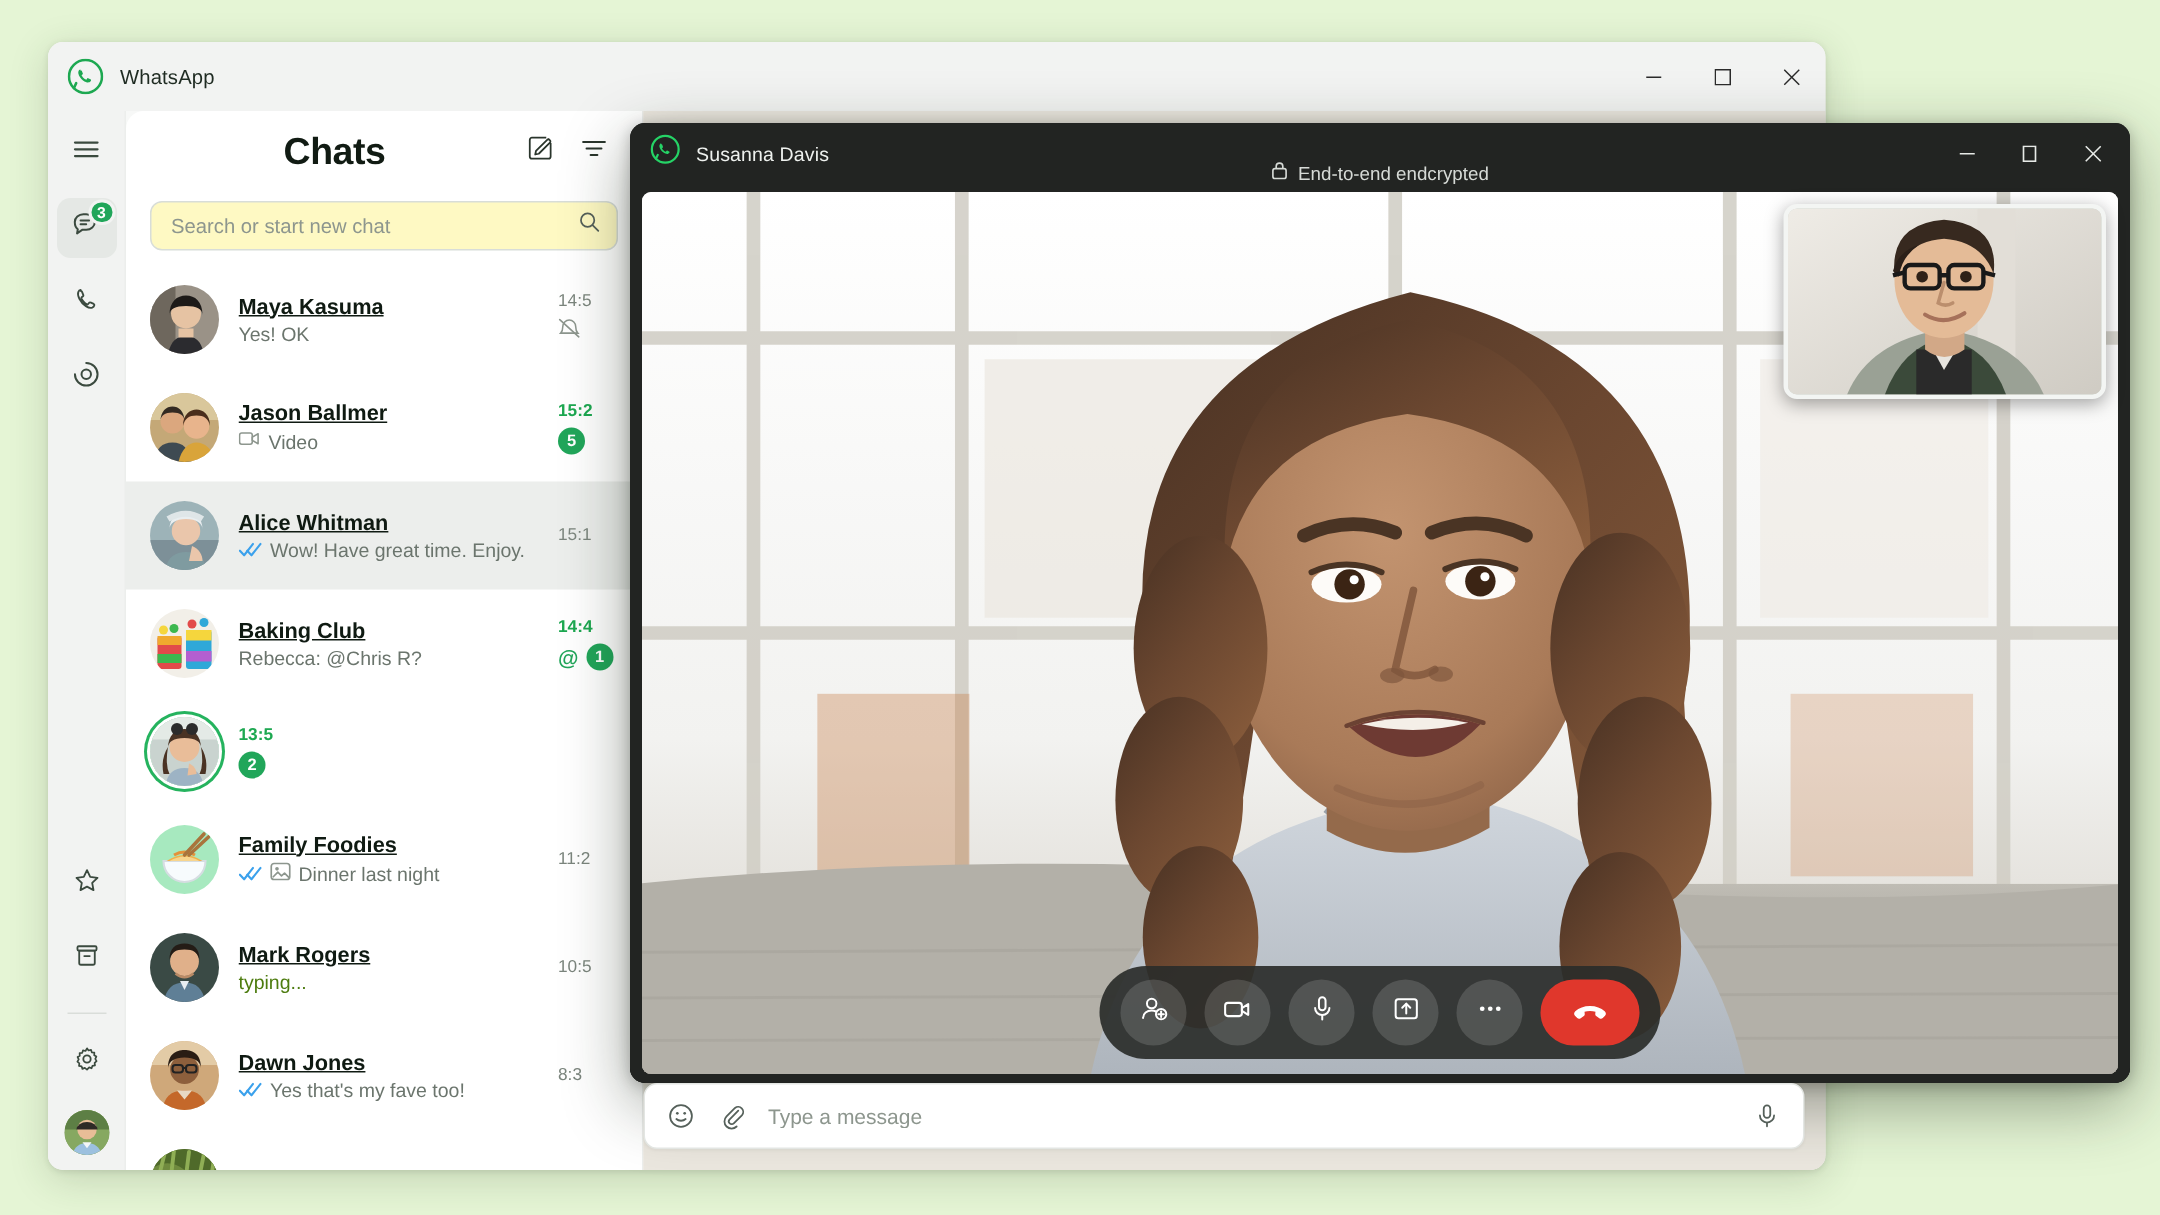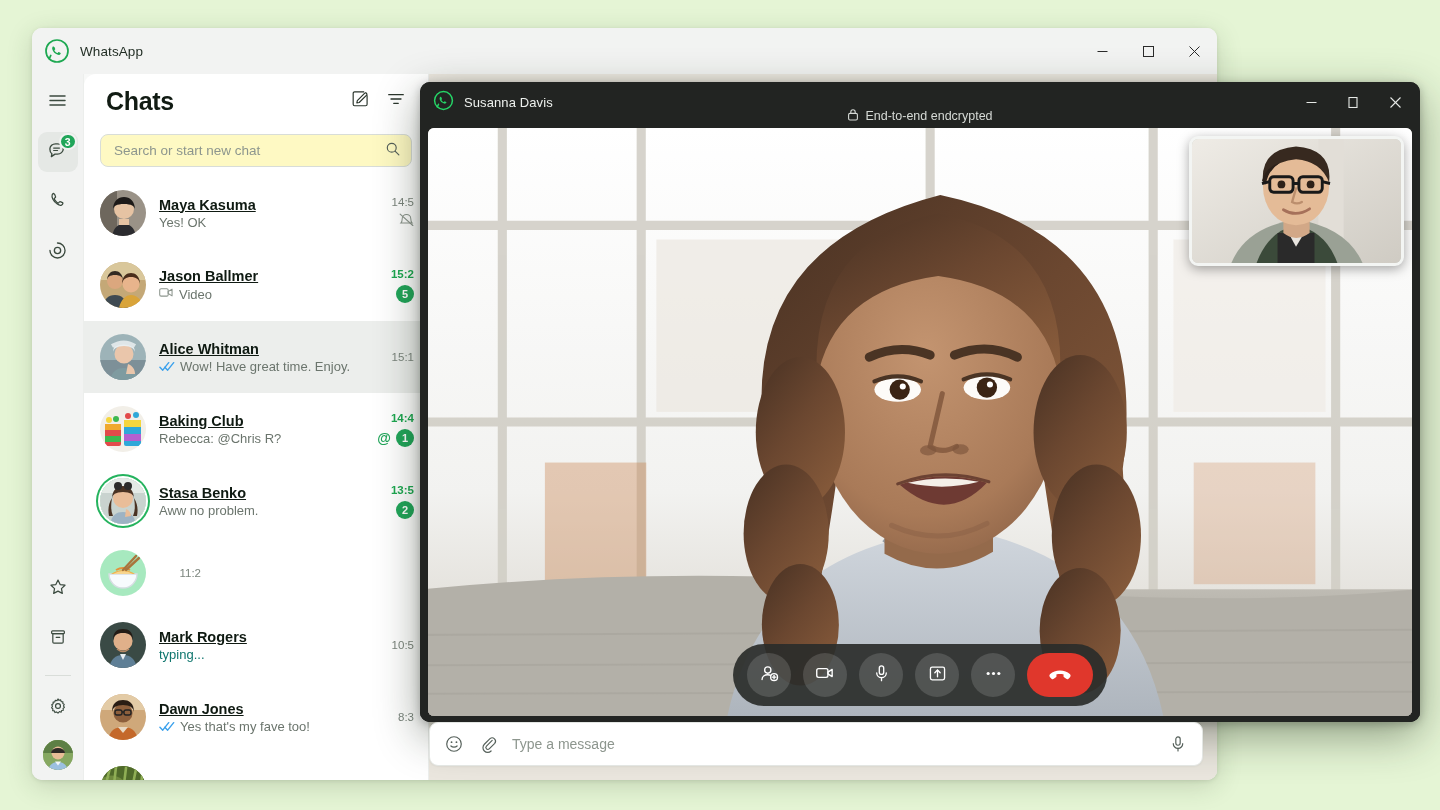--- a/index.html
+++ b/index.html
@@ -88,20 +88,21 @@
     background: #fff;
     border-top-left-radius: 12px;
     border-right: 1px solid #edefed;
     display: flex; flex-direction: column;
     min-height: 0;
   }
   #list-header {
     height: 54px; flex: 0 0 54px;
     display: flex; align-items: center;
     padding: 0 16px 0 22px;
+    text-align: center;
   }
   #list-header .page-title {
     font-size: 25px; font-weight: bold; color: #111b13;
     letter-spacing: -.3px; flex: 1;
   }
   .hdr-icon {
     width: 32px; height: 32px; margin-left: 4px;
     display: flex; align-items: center; justify-content: center;
     border-radius: 8px; color: #2a352c;
   }
@@ -137,25 +138,25 @@
     font-size: 14.5px; font-weight: bold; color: #0f1a12;
     white-space: nowrap; overflow: hidden; text-overflow: ellipsis;
     margin-bottom: 2px;
     text-decoration: underline;
   }
   .chat-sub {
     font-size: 13px; color: #6b756d;
     white-space: nowrap; overflow: hidden; text-overflow: ellipsis;
     display: flex; align-items: center; gap: 5px;
   }
-  .chat-sub.typing { color: #0f766e; }
+  .chat-sub.typing { color: #4d7c0f; }
   .ticks { color: #3ba1ec; flex: 0 0 auto; display: inline-flex; }
   .chat-meta {
     flex: 0 0 auto; text-align: right;
-    display: flex; flex-direction: column; align-items: flex-end; gap: 5px;
+    display: flex; flex-direction: column; align-items: flex-start; gap: 5px;
     min-width: 42px;
   }
   .chat-time { font-size: 11.5px; color: #7b857d; white-space: nowrap; }
   .chat-time.unread { color: #1da851; font-weight: bold; }
   .meta-row { display: flex; align-items: center; gap: 5px; }
   .count-badge {
     min-width: 18px; height: 18px; padding: 0 5px; border-radius: 9px;
     background: #21a65a; color: #fff; font-size: 11px; font-weight: bold;
     display: flex; align-items: center; justify-content: center;
   }
@@ -545,46 +546,58 @@
                 <circle cx="23" cy="20" r="10" fill="#e9bd99"></circle>
                 <path d="M12 21c0-9 5-13 11-13s11 4 11 13q0-7-11-7t-11 7z" fill="#4a3324"></path>
                 <path d="M12 20q-2 12 1 18h-4q-2-10 3-18z" fill="#4a3324"></path>
                 <path d="M34 20q2 12-1 18h4q2-10-3-18z" fill="#4a3324"></path>
                 <circle cx="18" cy="8" r="4" fill="#2b2b2b"></circle>
                 <circle cx="28" cy="8" r="4" fill="#2b2b2b"></circle>
                 <path d="M10 46c2-9 6-12 13-12s11 3 13 12z" fill="#9db3c4"></path>
                 <path d="M26 31c3 1 5 4 5 7l-6 1z" fill="#e9bd99"></path>
               </svg>
             </div>
-            <div class="chat-main">
-         <div class="chat-name">Stasa Benko</div>
-         <div class="chat-sub">
-                <span>Aww no problem.</span>
-              </div>
-       </div>
        <div class="chat-meta">
          <span class="chat-time unread">13:5</span>
          <div class="meta-row">
                 <span class="count-badge">2</span>
               </div>
        </div>
           </div>
           <div class="chat-row">
             <div class="av">
               <svg width="46" height="46" viewBox="0 0 46 46">
                 <rect width="46" height="46" fill="#a7e9bf"></rect>
                 <path d="M9 24h28a14 14 0 0 1-28 0z" fill="#f7fbfd"></path>
                 <path d="M9 24h28a14 14 0 0 1-28 0z" fill="none" stroke="#d6dde2" stroke-width="1.4"></path>
                 <path d="M11 24q12-8 24 0" fill="#f0b14c"></path>
                 <path d="M13 24q10-6 20 0" fill="#f7d58e"></path>
                 <path d="M16 20q7-4 14 0" fill="none" stroke="#e4913a" stroke-width="2"></path>
                 <line x1="23" y1="20" x2="36" y2="6" stroke="#a9743c" stroke-width="2.4" stroke-linecap="round"></line>
                 <line x1="26" y1="20" x2="39" y2="8" stroke="#a9743c" stroke-width="2.4" stroke-linecap="round"></line>
               </svg>
             </div>
+            <div class="chat-main">
+         <div class="chat-name">Family Foodies</div>
+         <div class="chat-sub">
+                <span class="ticks">
+    <svg width="16" height="11" viewBox="0 0 17 11">
+      <path d="M1 6.2l3 3.2 6.3-8" fill="none" stroke="currentColor" stroke-width="1.5" stroke-linecap="round" stroke-linejoin="round"></path>
+      <path d="M6.2 6.2l3 3.2 6.4-8" fill="none" stroke="currentColor" stroke-width="1.5" stroke-linecap="round" stroke-linejoin="round"></path>
+    </svg>
+                </span>
+                <span class="muted-ico">
+      <svg width="14" height="14" viewBox="0 0 15 15">
+        <rect x="0.9" y="1.8" width="13.2" height="11.4" rx="2" fill="none" stroke="currentColor" stroke-width="1.2"></rect>
+        <circle cx="5" cy="5.6" r="1.3" fill="currentColor"></circle>
+        <path d="M2 11.6l3.6-3.6 2.6 2.6 2.2-2 3.4 3.4" fill="none" stroke="currentColor" stroke-width="1.2" stroke-linejoin="round"></path>
+      </svg></span>
+                <span>Dinner last night</span>
+              </div>
+       </div>
        <div class="chat-meta">
          <span class="chat-time">11:2</span>
 
        </div>
           </div>
           <div class="chat-row">
             <div class="av">
               <svg width="46" height="46" viewBox="0 0 46 46">
                 <rect width="46" height="46" fill="#3a4a45"></rect>
                 <circle cx="23" cy="19" r="9.6" fill="#e0b08a"></circle>

